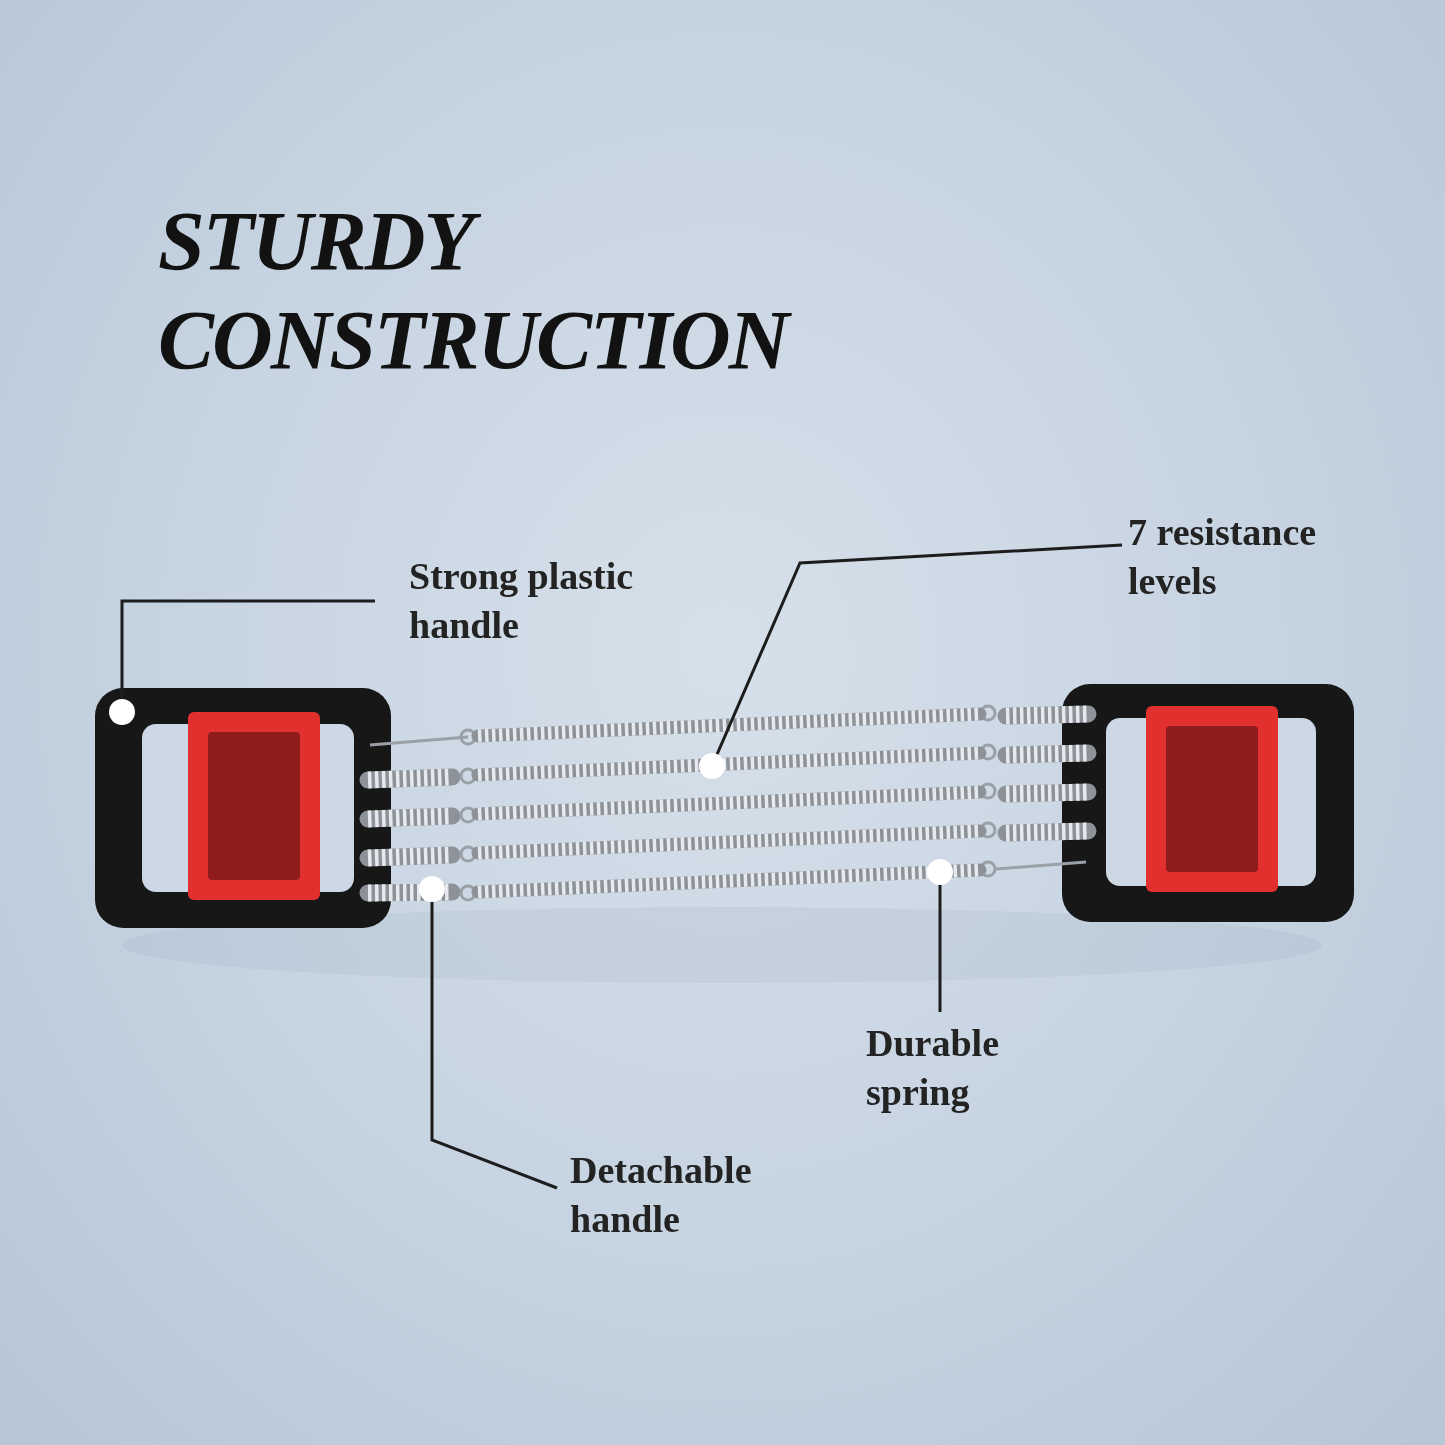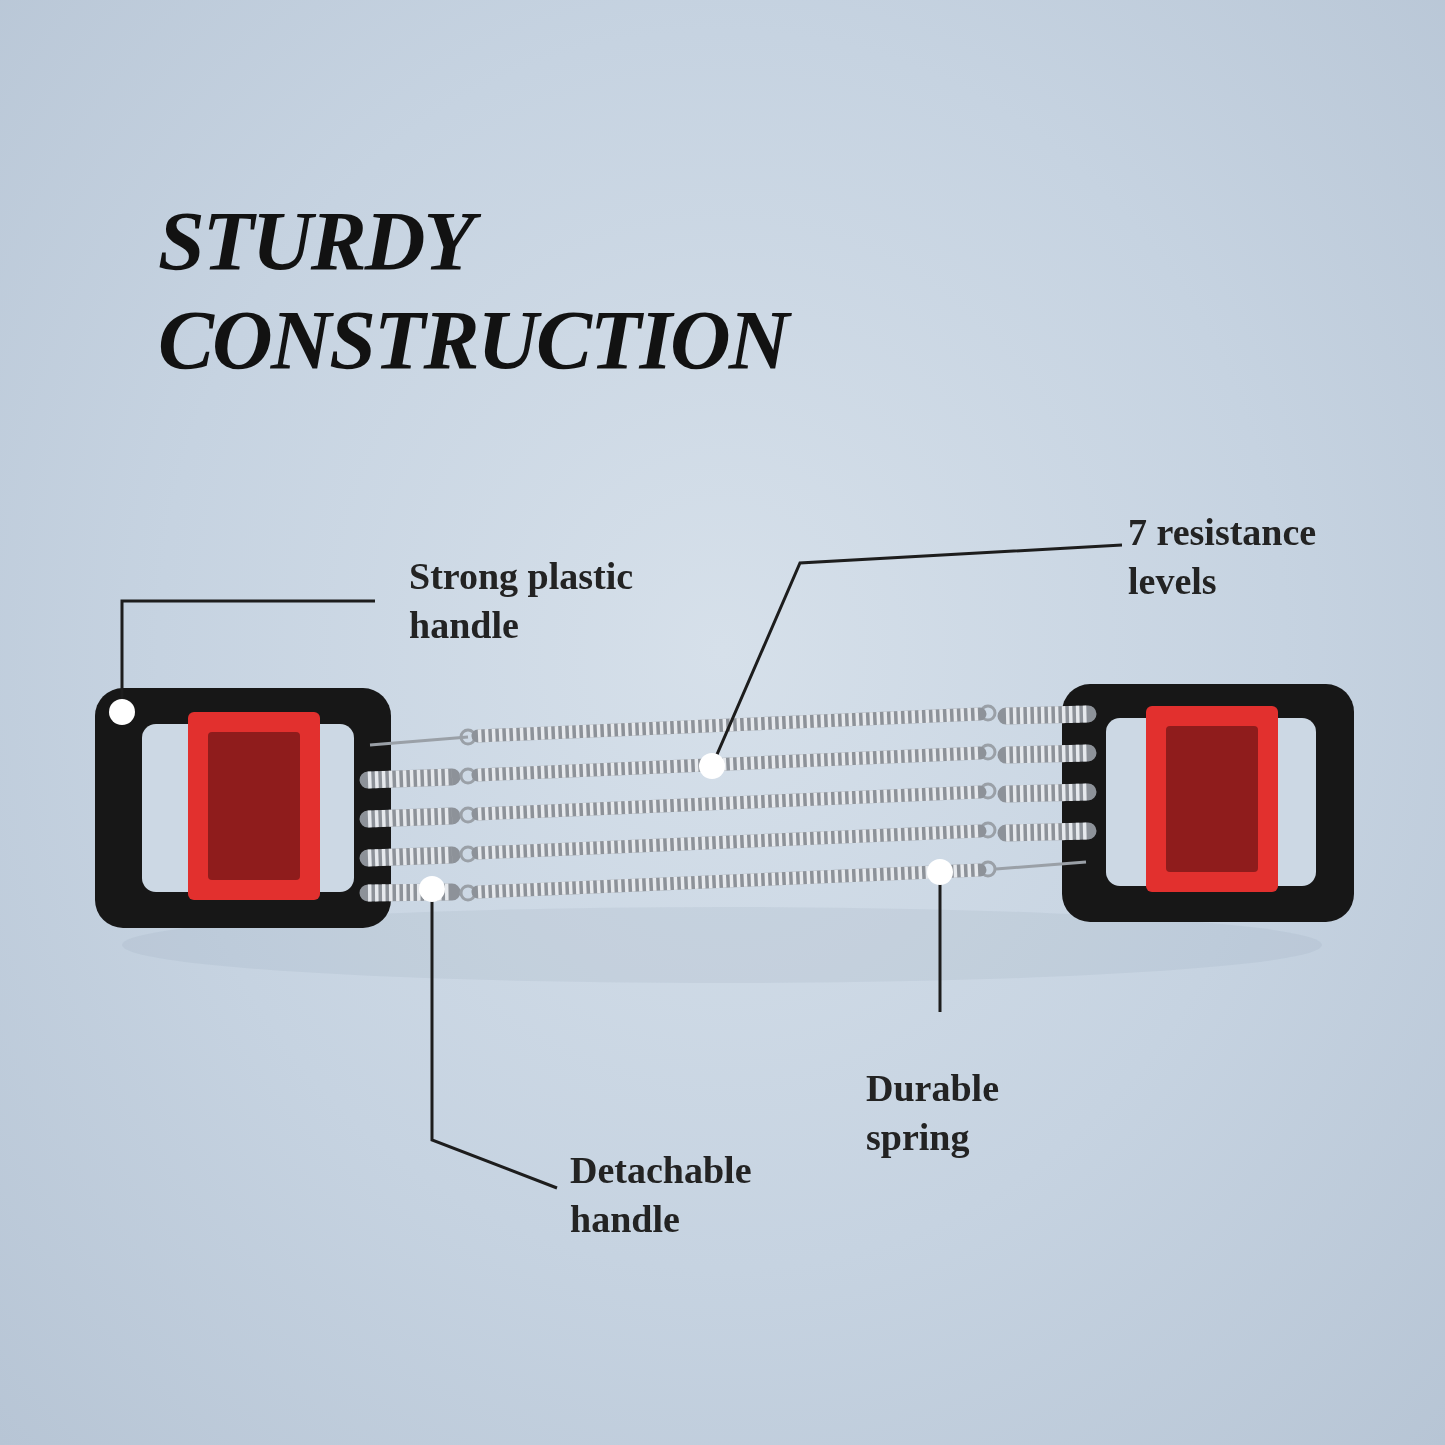--- a/index.html
+++ b/index.html
@@ -27,21 +27,21 @@
   }
   .callout-label {
     position: absolute;
     font-size: 38px;
     font-weight: 700;
     line-height: 1.3;
     color: #232323;
   }
   .label-handle      { left: 390px;  top: 552px;  width: 315px; margin-left: 19px; }
   .label-resistance  { left: 1128px; top: 508px;  width: 262px; }
-  .label-durable     { left: 866px;  top: 1064px; width: 195px; }
+  .label-durable     { left: 866px;  top: 1019px; width: 195px; }
   .label-detachable  { left: 570px;  top: 1146px; width: 285px; }
   svg.scene {
     position: absolute;
     left: 0;
     top: 0;
   }
 </style>
 </head>
 <body>
 

